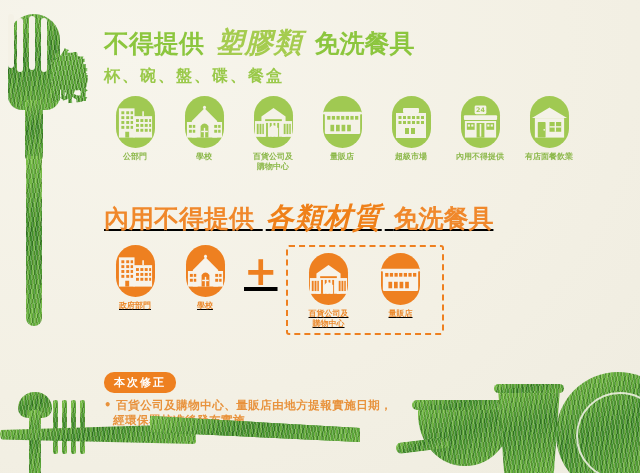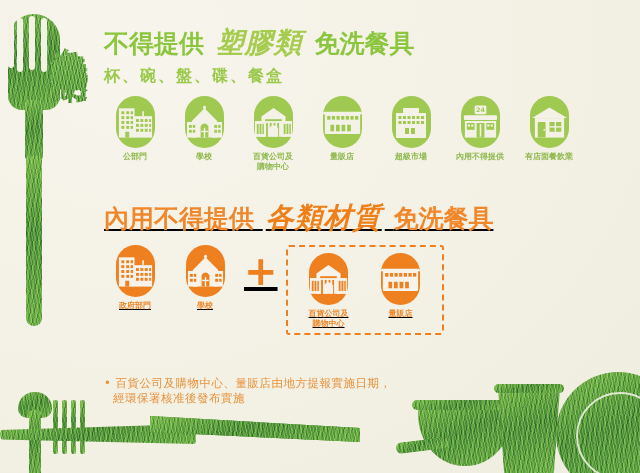--- a/index.html
+++ b/index.html
@@ -125,21 +125,21 @@
   }
 
   
   .badge{
     display:inline-block;background:#ee8020;color:#fff;
     font-size:11px;font-weight:bold;letter-spacing:2px;
     padding:3px 10px;border-radius:10px;
   }
   .note{
     margin-top:5px;font-size:11.5px;line-height:15px;color:#e8923c;
-    font-weight:normal;letter-spacing:.5px;
+    font-weight:bold;letter-spacing:.5px;
   }
   .note .b1{display:block;}
   .note .b2{display:block;padding-left:9px;}
 
   
   .bowl{
     position:absolute;left:418px;top:404px;width:94px;height:62px;
     border-radius:4px 4px 46px 46px/4px 4px 52px 52px;
   }
   .bowl-rim{
@@ -534,20 +534,21 @@
               </div>
               <div class="tilelabel orange">量販店</div>
             </div>
           </div>
         </div>
 
       </div>
     </div>
 
     <div style="position:absolute;left:0;top:371px;">
+      <span class="badge">本次修正</span>
       <div class="note">
         <span class="b1">• 百貨公司及購物中心、量販店由地方提報實施日期，</span>
         <span class="b2">經環保署核准後發布實施</span>
       </div>
     </div>
 
   </div>
 
   <div class="plate grass"></div>
   <div class="plate-inner"></div>

